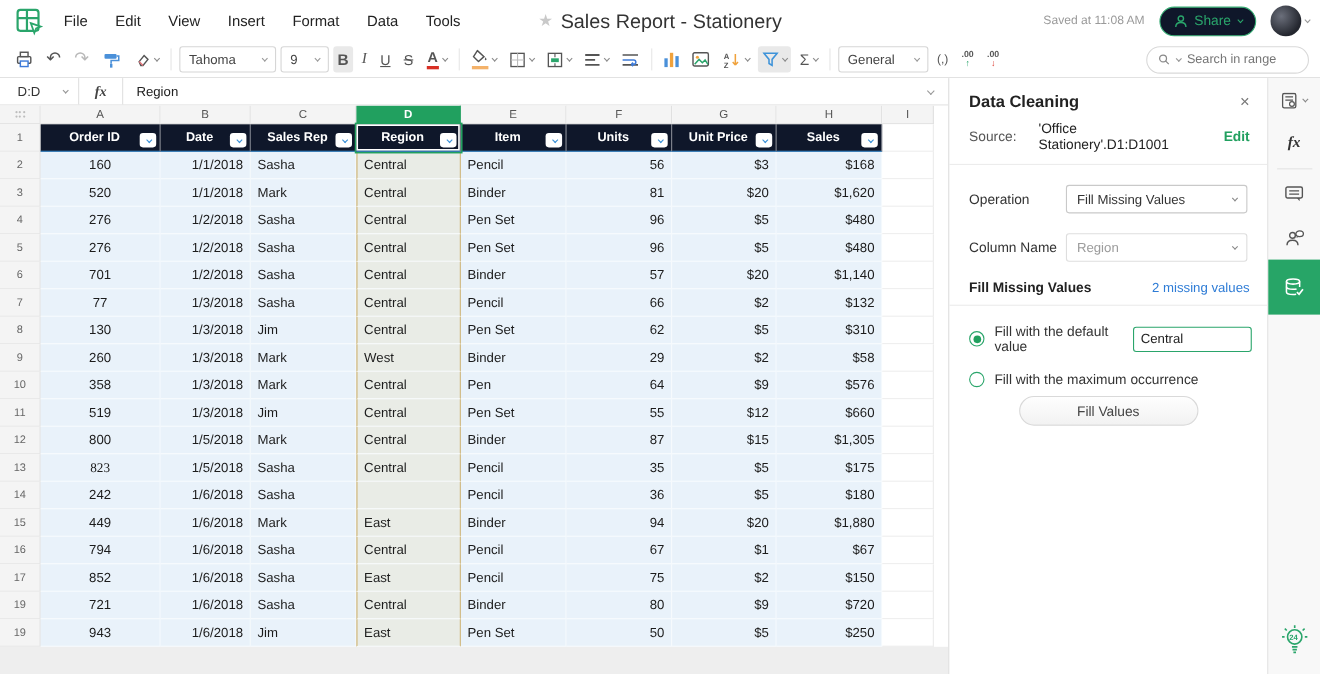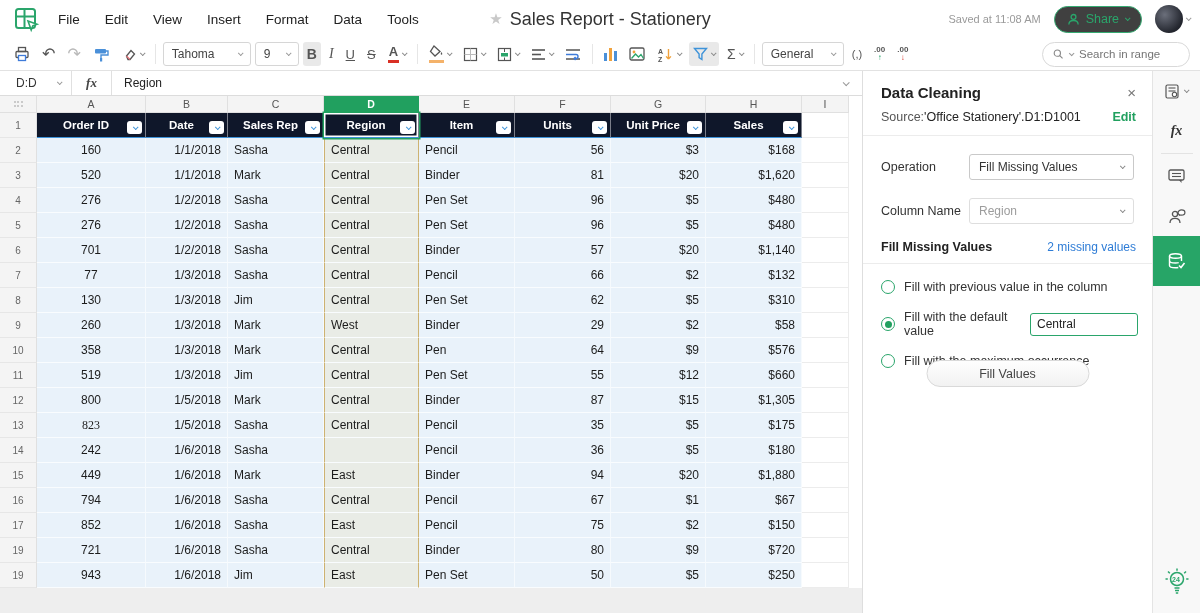--- a/index.html
+++ b/index.html
@@ -18,21 +18,21 @@
   .logo { margin-left:12px; width:28px; height:28px; flex:0 0 auto; }
   .menus { display:flex; gap:25px; margin-left:18px; font-size:13.5px; color:#222; }
   .menus span { cursor:default; }
   .title-group { position:absolute; left:50%; top:0; height:38px; transform:translateX(-50%);
                  display:flex; align-items:center; gap:7px; }
   .star { color:#c9c9c9; font-size:15px; }
   .doc-title { font-size:18px; color:#333; }
   .top-right { position:absolute; right:10px; top:0; height:38px; display:flex; align-items:center; gap:13px; }
   .saved { font-size:11px; color:#9a9a9a; }
   .share-btn { display:flex; align-items:center; gap:6px; height:27px; padding:0 12px;
-               border:1px solid #35ab72; border-radius:15px; color:#2aa56b; font-size:12.5px; background:#404040; }
+               border:1px solid #35ab72; border-radius:15px; color:#2aa56b; font-size:12.5px; background:#0f172a; }
   .avatar-wrap { display:flex; align-items:center; gap:3px; }
   .avatar { width:28px; height:28px; border-radius:50%; background:radial-gradient(circle at 35% 35%, #6b6f7b, #23262e 70%); }
   .avatar-chev { color:#999; }
 
   
   .toolbar { position:absolute; left:0; top:38px; width:1200px; height:33px; background:#fff;
              border-bottom:1px solid #e2e2e2; display:flex; align-items:center; padding:0 10px; gap:4px; }
   .tb { display:flex; align-items:center; gap:3px; height:24px; padding:0 4px; border-radius:3px;
         color:#555; font-size:13px; }
   .tb.active { background:#e9e9e9; }
@@ -99,21 +99,21 @@
   .ic { background:#fff; border-right:1px solid #ececec; border-bottom:1px solid #ececec; }
   .al-c { justify-content:center; } .al-r { justify-content:flex-end; } .al-l { justify-content:flex-start; }
   .sheet-bottom { position:absolute; left:0; top:492px; width:862px; height:25px; background:#eeeeee; }
 
   
   .panel { position:absolute; left:862px; top:71px; width:290px; height:542px; background:#fff;
            border-left:1px solid #dedede; }
   .p-head { display:flex; align-items:center; justify-content:space-between; padding:13px 16px 9px 18px; }
   .p-title { font-size:15px; font-weight:bold; color:#222; }
   .p-close { color:#777; font-size:15px; line-height:1; }
-  .p-src { display:flex; align-items:center; padding:0 16px 11px 18px; font-size:12.5px; gap:0;
+  .p-src { display:flex; align-items:center; padding:0 16px 11px 18px; font-size:12.5px; gap:20px;
            border-bottom:1px solid #ececec; }
   .src-label { color:#555; } .src-val { color:#222; flex:1; }
   .edit-link { color:#21a05f; font-weight:bold; font-size:12.5px; }
   .p-row { display:flex; align-items:center; padding:0 18px; margin-top:18px; }
   .p-label { width:88px; font-size:12.5px; color:#333; }
   .p-sel { flex:1; height:26px; border:1px solid #c9c9c9; border-radius:3px; display:flex; align-items:center;
            justify-content:space-between; padding:0 9px; font-size:12px; color:#333; background:#fff; }
   .p-sel .chev { color:#888; }
   .p-sel.dim { border-color:#dedede; color:#9c9c9c; }
   .p-section { display:flex; align-items:center; justify-content:space-between; padding:16px 16px 9px 18px;
@@ -666,24 +666,20 @@
       <span class="p-sel dim">
         <span>Region</span>
         <span class="chev sm"></span>
       </span>
     </div>
     <div class="p-section">
       <span class="sec-title">Fill Missing Values</span>
       <span class="missing">2 missing values</span>
     </div>
     <label class="opt">
-      <span class="radio"></span>
-      <span>Fill with previous value in the column</span>
-    </label>
-    <label class="opt">
       <span class="radio on"></span>
       <span>Fill with the default value</span>
       <input value="Central" style="">
     </label>
     <label class="opt">
       <span class="radio"></span>
       <span>Fill with the maximum occurrence</span>
     </label>
     <button class="fill-btn">Fill Values</button>
   </aside>

